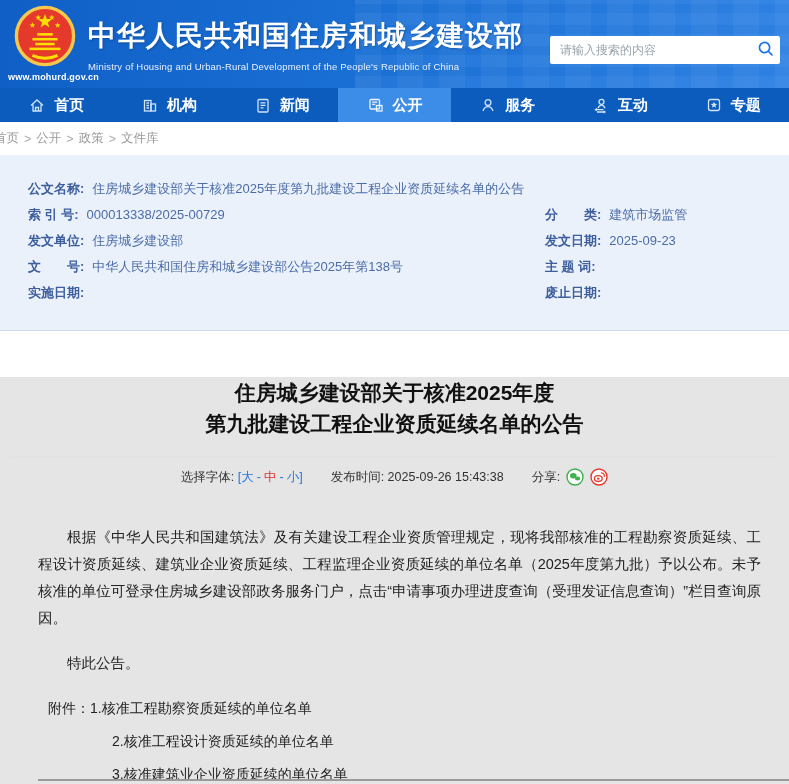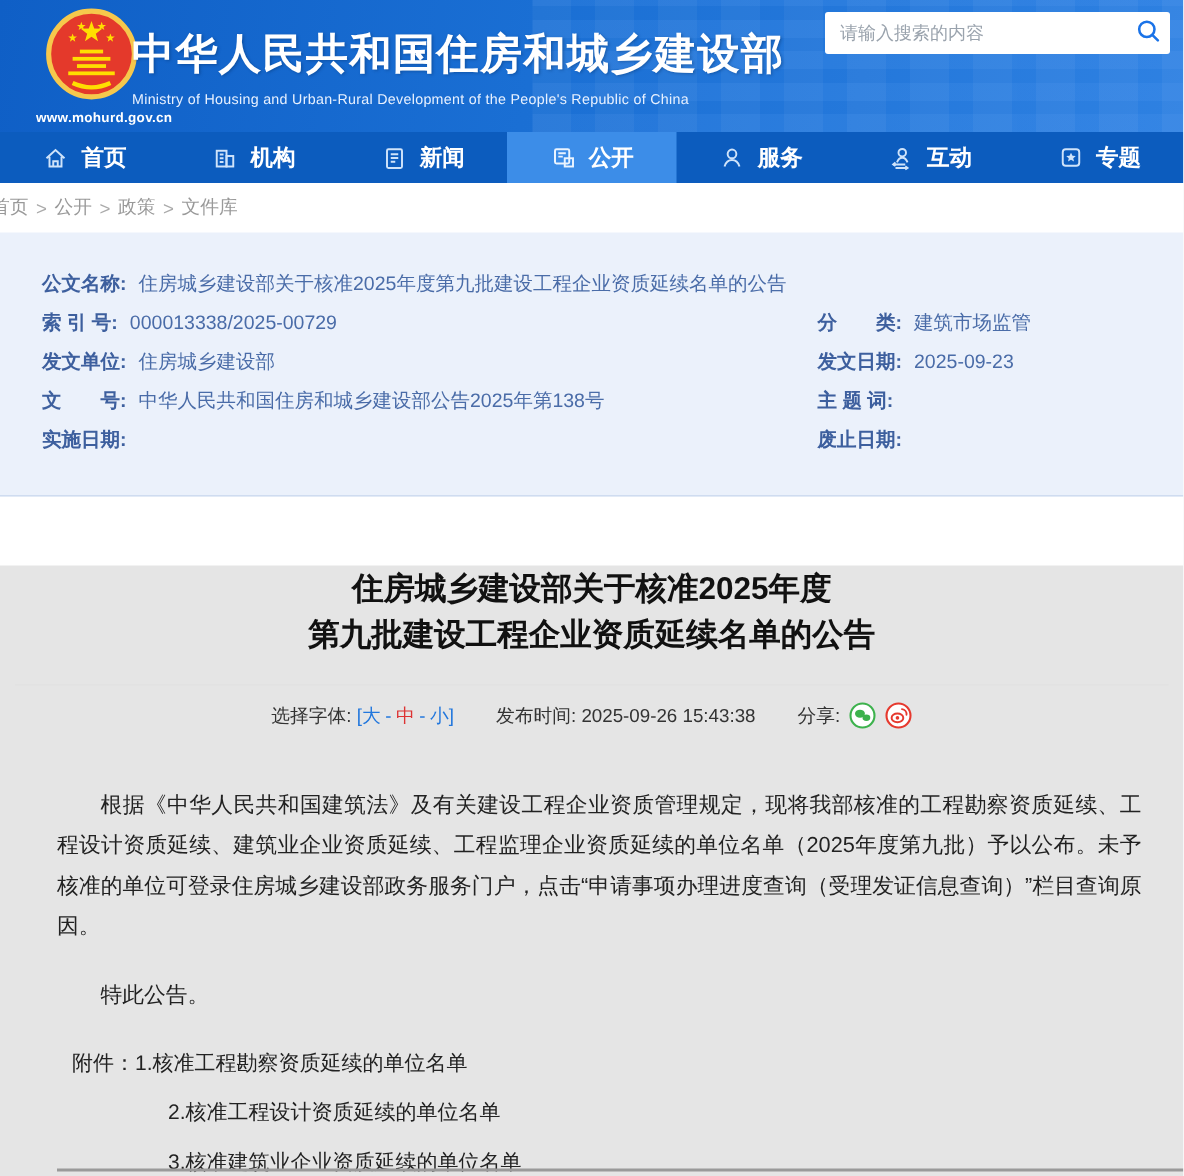--- a/index.html
+++ b/index.html
@@ -7,27 +7,27 @@
     font-family:"Liberation Sans","DejaVu Sans",sans-serif; }
   .page { position:relative; width:789px; height:784px; background:#fff; overflow:hidden; }
 
   
   .header { position:relative; height:88px;
     background:linear-gradient(100deg,#0f5fc6 0%,#1a6fd4 45%,#2e81e2 100%); }
   .building-pattern { position:absolute; right:0; top:0; width:55%; height:100%; opacity:.55;
     background:
       repeating-linear-gradient(90deg, rgba(255,255,255,.08) 0 26px, transparent 26px 42px),
       repeating-linear-gradient(0deg, rgba(120,180,255,.18) 0 12px, transparent 12px 21px); }
-  .emblem-wrap { position:absolute; left:24px; top:5px; width:74px; text-align:center; z-index:2; }
+  .emblem-wrap { position:absolute; left:8px; top:5px; width:74px; text-align:center; z-index:2; }
   .site-url { margin-top:1px; color:#fff; font-size:9px; font-weight:bold; letter-spacing:.2px; }
   .title-block { position:absolute; left:88px; top:17px; z-index:2; }
   .site-title { color:#fff; font-size:28px; font-weight:bold; letter-spacing:1px;
     text-shadow:1px 1px 2px rgba(0,40,90,.35); }
   .site-subtitle { color:#e8f1ff; font-size:9.5px; margin-top:6px; letter-spacing:.2px; }
-  .search-box { position:absolute; right:9px; top:8px; width:230px; height:28px; background:#fff;
+  .search-box { position:absolute; right:9px; top:36px; width:230px; height:28px; background:#fff;
     border-radius:2px; display:flex; align-items:center; z-index:3; }
   .search-box input { flex:1; border:none; outline:none; height:100%; padding:0 6px 0 10px;
     font-size:12px; color:#333; font-family:inherit; background:transparent; }
   .search-box input::placeholder { color:#9aa3ad; }
   .search-btn { width:30px; height:100%; border:none; background:transparent; cursor:pointer;
     display:flex; align-items:center; justify-content:center; }
 
   
   .nav { display:flex; height:34px; background:#0c5cbe; }
   .nav-item { flex:1; display:flex; align-items:center; justify-content:center; gap:8px;

